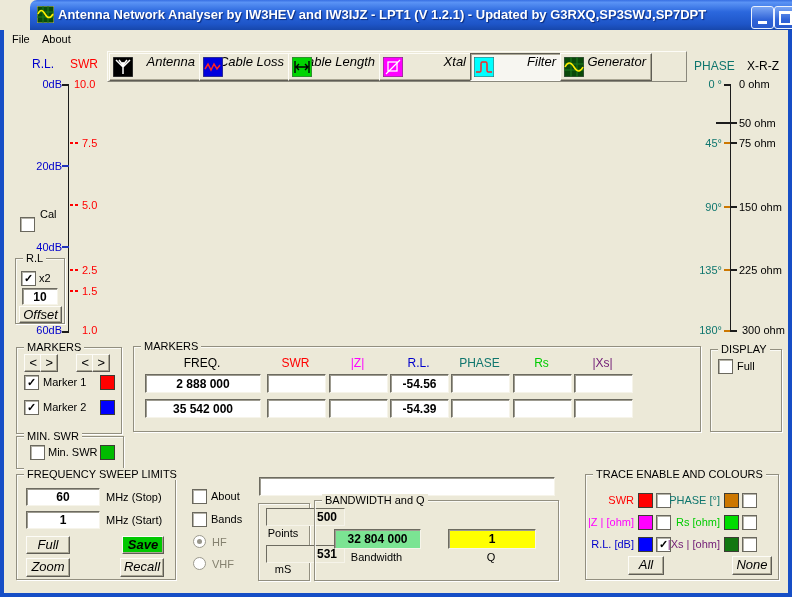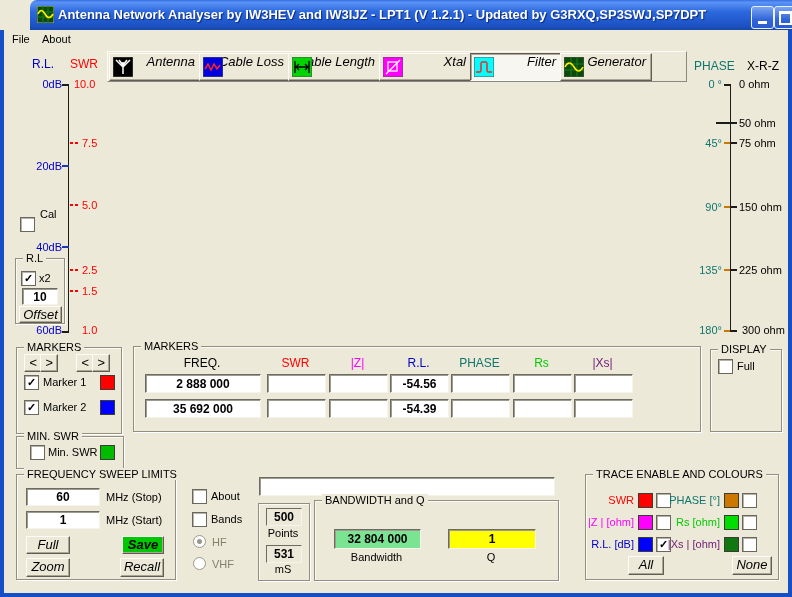--- a/index.html
+++ b/index.html
@@ -29,21 +29,21 @@
     box-shadow:inset -1px -1px 0 #aaa795;display:flex;align-items:flex-start;justify-content:center;
     font-size:13px;cursor:default;font-style:italic;}
   .btn.pressed{background:#f7f6f1;border-color:#5f5d55 #fdfcf7 #fdfcf7 #5f5d55;box-shadow:inset 1px 1px 0 #aaa795;}
   .tbtn{padding:0;justify-content:flex-end;}
   .tbtn .lbl{margin-right:5px;}
   .tbtn svg{position:absolute;left:3px;top:3px;}
   .field{background:#fff;border:1px solid;border-color:#6d6b60 #f6f4ea #f6f4ea #6d6b60;
     box-shadow:inset 1px 1px 0 #9d9b90;display:flex;align-items:center;justify-content:center;
     font-weight:bold;font-size:12px;}
   .disp{background:#ece9d8;border:1px solid;border-color:#6d6b60 #f6f4ea #f6f4ea #6d6b60;
-    display:flex;align-items:center;justify-content:center;font-weight:bold;font-size:12px;}
+    display:flex;align-items:center;justify-content:center;font-weight:bold;font-size:12px;padding-left:43px;}
   .grp{border:1px solid #928f80;box-shadow:1px 1px 0 #fff,inset 1px 1px 0 rgba(255,255,255,.75);}
   .grp-label{position:absolute;top:-7px;left:7px;background:#ece9d8;padding:0 3px;white-space:nowrap;}
   .cb{width:13px;height:13px;background:#fff;border:1px solid #6a685e;box-shadow:inset 1px 1px 0 #b5b3a8;
     text-align:center;line-height:12px;font-size:11px;font-weight:bold;color:#000;}
   .radio{width:11px;height:11px;border-radius:50%;background:#fff;border:1px solid #9b998d;
     display:flex;align-items:center;justify-content:center;}
   .radio .dot{width:5px;height:5px;border-radius:50%;background:#98968a;}
   .swatch{width:13px;height:13px;border:1px solid #3c3c34;}
   .gray{color:#84816f;}
   
@@ -222,21 +222,21 @@
   <div class="abs c hdr xs-c" style="left:574px;top:356px;width:57px">|Xs|</div>
 
   <div class="abs field" style="left:145px;top:374px;width:114px;height:17px">2 888 000</div>
   <div class="abs field" style="left:267px;top:374px;width:57px;height:17px"></div>
   <div class="abs field" style="left:329px;top:374px;width:57px;height:17px"></div>
   <div class="abs field" style="left:390px;top:374px;width:57px;height:17px">-54.56</div>
   <div class="abs field" style="left:451px;top:374px;width:57px;height:17px"></div>
   <div class="abs field" style="left:513px;top:374px;width:57px;height:17px"></div>
   <div class="abs field" style="left:574px;top:374px;width:57px;height:17px"></div>
 
-  <div class="abs field" style="left:145px;top:399px;width:114px;height:17px">35 692 000</div>
+  <div class="abs field" style="left:145px;top:399px;width:114px;height:17px">35 542 000</div>
   <div class="abs field" style="left:267px;top:399px;width:57px;height:17px"></div>
   <div class="abs field" style="left:329px;top:399px;width:57px;height:17px"></div>
   <div class="abs field" style="left:390px;top:399px;width:57px;height:17px">-54.39</div>
   <div class="abs field" style="left:451px;top:399px;width:57px;height:17px"></div>
   <div class="abs field" style="left:513px;top:399px;width:57px;height:17px"></div>
   <div class="abs field" style="left:574px;top:399px;width:57px;height:17px"></div>
 
   <div class="abs grp" style="left:710px;top:349px;width:70px;height:81px">
     <span class="grp-label">DISPLAY</span>
   </div>

